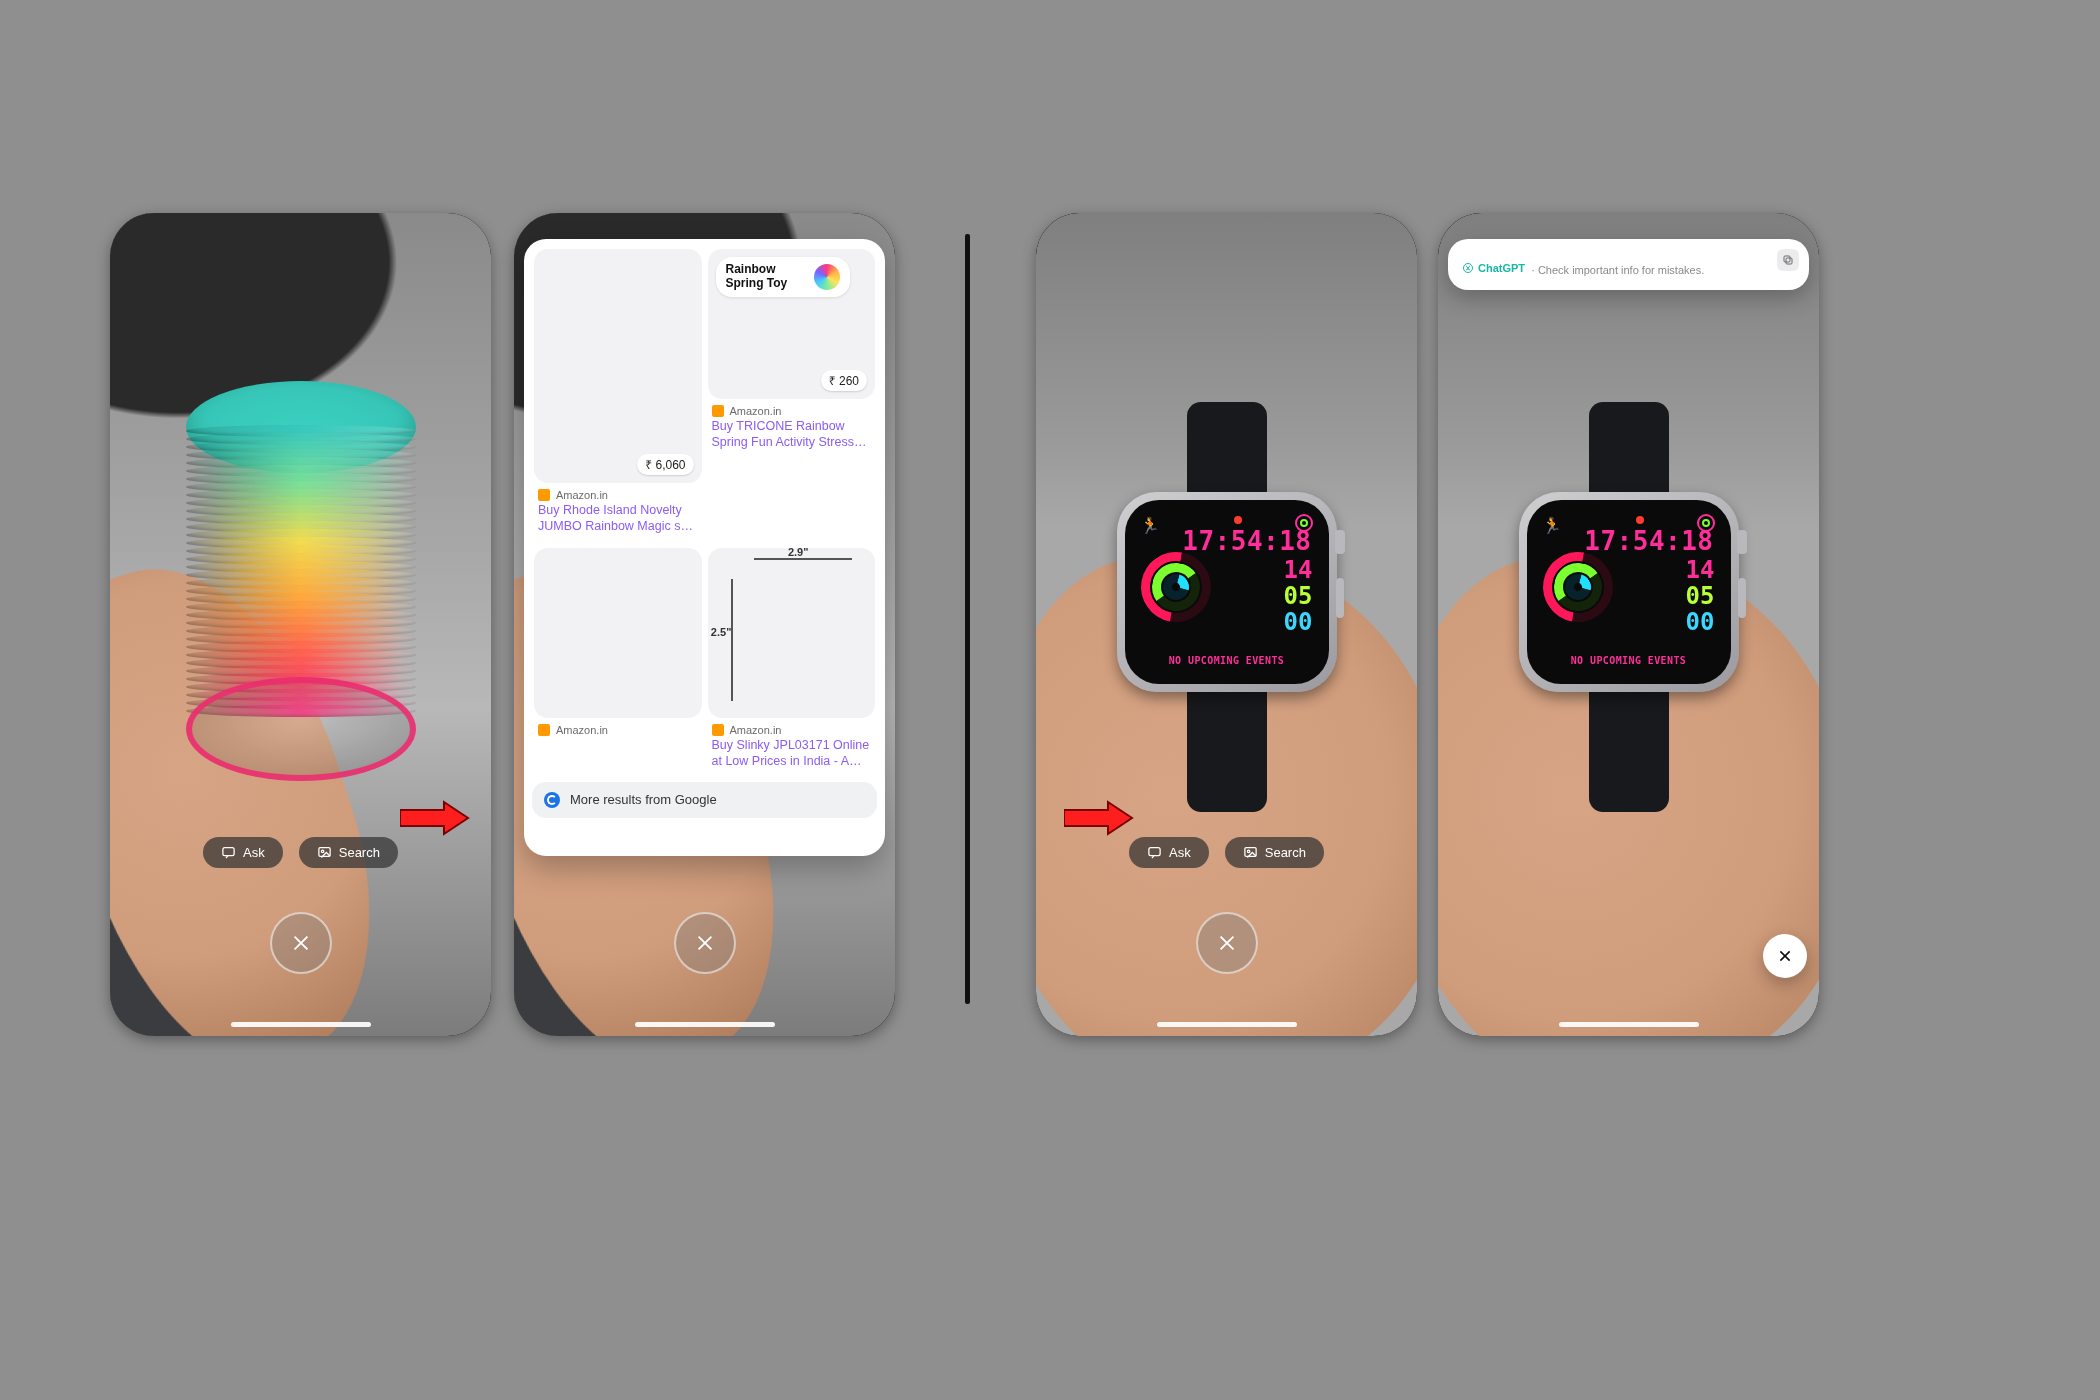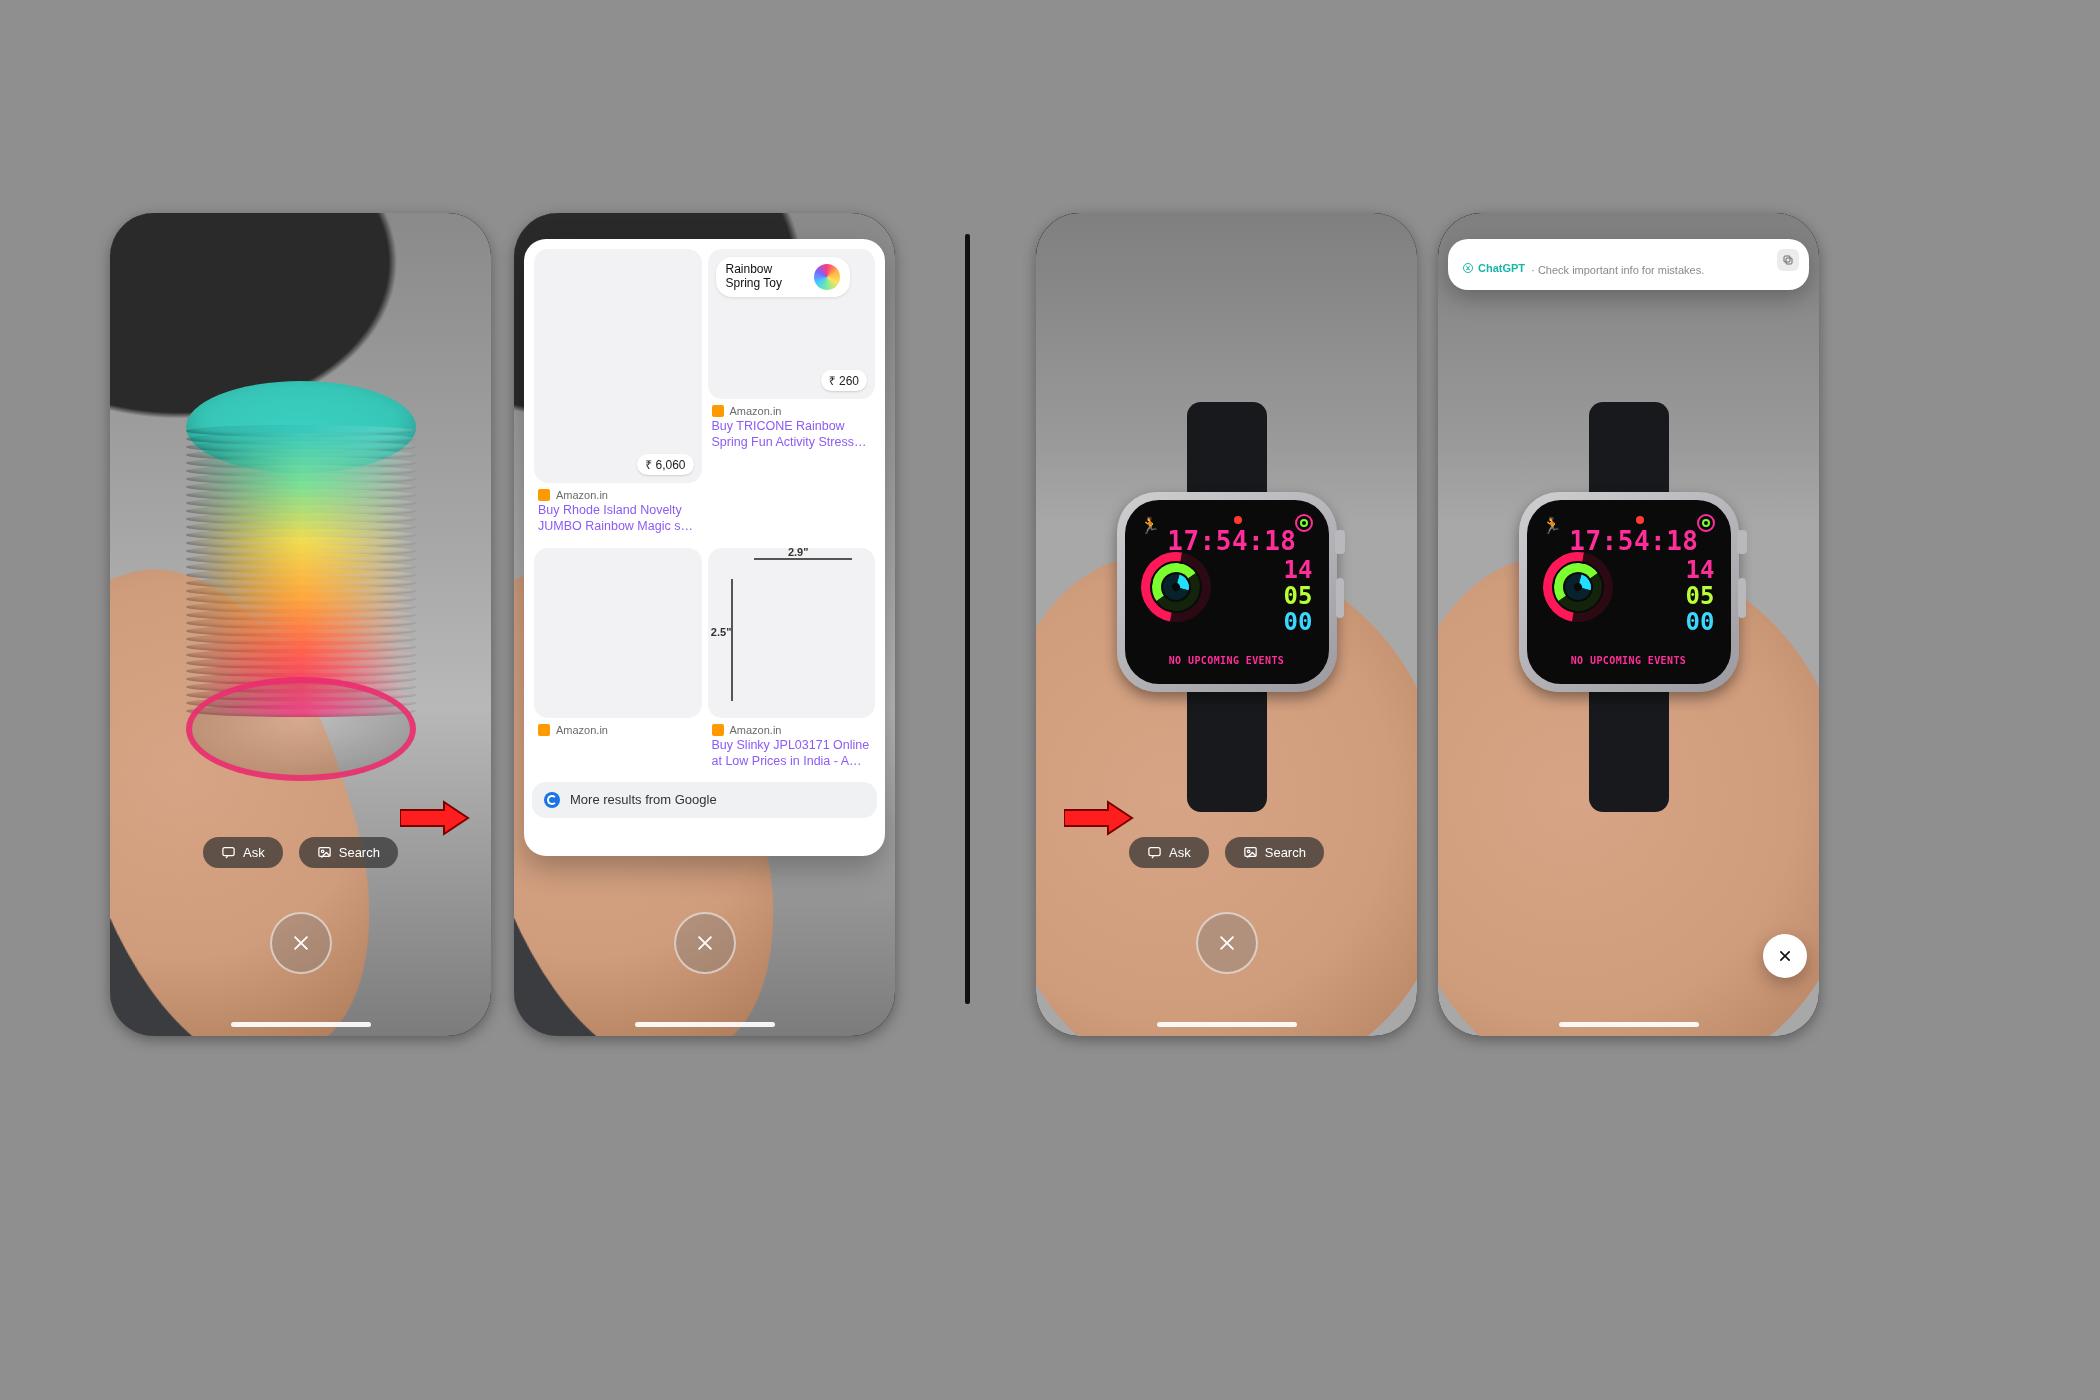--- a/index.html
+++ b/index.html
@@ -163,21 +163,21 @@
     width:220px; height:200px;
   }
   .band { position:absolute; left:50%; transform:translateX(-50%); width:80px; background:#18191c; border-radius:14px;}
   .band.top{ top:-90px; height:110px;}
   .band.bot{ bottom:-120px; height:160px;}
   .case { position:absolute; inset:0; border-radius:40px; background:linear-gradient(145deg,#cfcfd2,#9a9aa0); box-shadow:0 6px 14px rgba(0,0,0,.4);}
   .bezel{ position:absolute; inset:8px; border-radius:34px; background:#0a0a0a;}
   .crown{position:absolute; right:-8px; top:38px; width:10px; height:24px; background:#b9b9bd; border-radius:4px;}
   .btn2 {position:absolute; right:-7px; top:86px; width:8px; height:40px; background:#b9b9bd; border-radius:4px;}
   .face { position:absolute; inset:16px; color:#fff; font-family:ui-monospace,Menlo,monospace;}
-  .face .time{ position:absolute; right:24px; top:18px; font-size:26px; font-weight:700; color:#ff2e9a; letter-spacing:.5px;}
+  .face .time{ position:absolute; right:9px; top:18px; font-size:26px; font-weight:700; color:#ff2e9a; letter-spacing:.5px;}
   .face .d14{ position:absolute; right:8px; top:48px; font-size:24px; font-weight:800; color:#ff2e9a;}
   .face .d05{ position:absolute; right:8px; top:74px; font-size:24px; font-weight:800; color:#b8ff35;}
   .face .d00{ position:absolute; right:8px; top:100px; font-size:24px; font-weight:800; color:#3ad8ff;}
   .face .runner{position:absolute; left:8px; top:8px; color:#b8ff35; font-size:16px;}
   .face .dot{position:absolute; left:54%; top:8px; width:8px; height:8px; border-radius:50%; background:#ff3b30;}
   .face .rings{position:absolute; left:8px; top:44px; width:70px; height:70px;}
   .rings .r{position:absolute; border-radius:50%; border-style:solid;}
   .rings .r1{inset:0; border-width:9px; border-color:#ff1859 #2c0a14 #2c0a14 #ff1859; transform:rotate(-35deg);}
   .rings .r2{inset:11px; border-width:9px; border-color:#7bff2e #13240a #13240a #7bff2e; transform:rotate(10deg);}
   .rings .r3{inset:22px; border-width:9px; border-color:#21e0ff #07222b #07222b #07222b; transform:rotate(60deg);}
@@ -366,21 +366,21 @@
           <div class="meta">
               <span class="a"></span>
               <span>Amazon.in</span>
             </div>
           <div class="title">Buy Rhode Island Novelty JUMBO Rainbow Magic s…</div>
         </div>
 
         <div>
           <div class="tile" style="min-height:150px; padding-top:42px;">
             <div class="kw-chip">
-              <span style="font-size:12px; font-weight:400; line-height:1.15; max-width:80px;">Rainbow Spring Toy</span>
+              <span style="font-size:12px; font-weight:700; line-height:1.15; max-width:80px;">Rainbow Spring Toy</span>
               <span class="dot"></span>
             </div>
             <div class="mini-slinky diag" style="width:66%; height:60%;">
                 <div class="top"></div>
                 <div class="stack">
                   <div class="ring" style="top: 0%; background: rgb(56, 200, 188);"></div>
                   <div class="ring" style="top: 5.55556%; background: rgb(76, 207, 177);"></div>
                   <div class="ring" style="top: 11.1111%; background: rgb(96, 214, 166);"></div>
                   <div class="ring" style="top: 16.6667%; background: rgb(116, 221, 154);"></div>
                   <div class="ring" style="top: 22.2222%; background: rgb(145, 223, 138);"></div>

